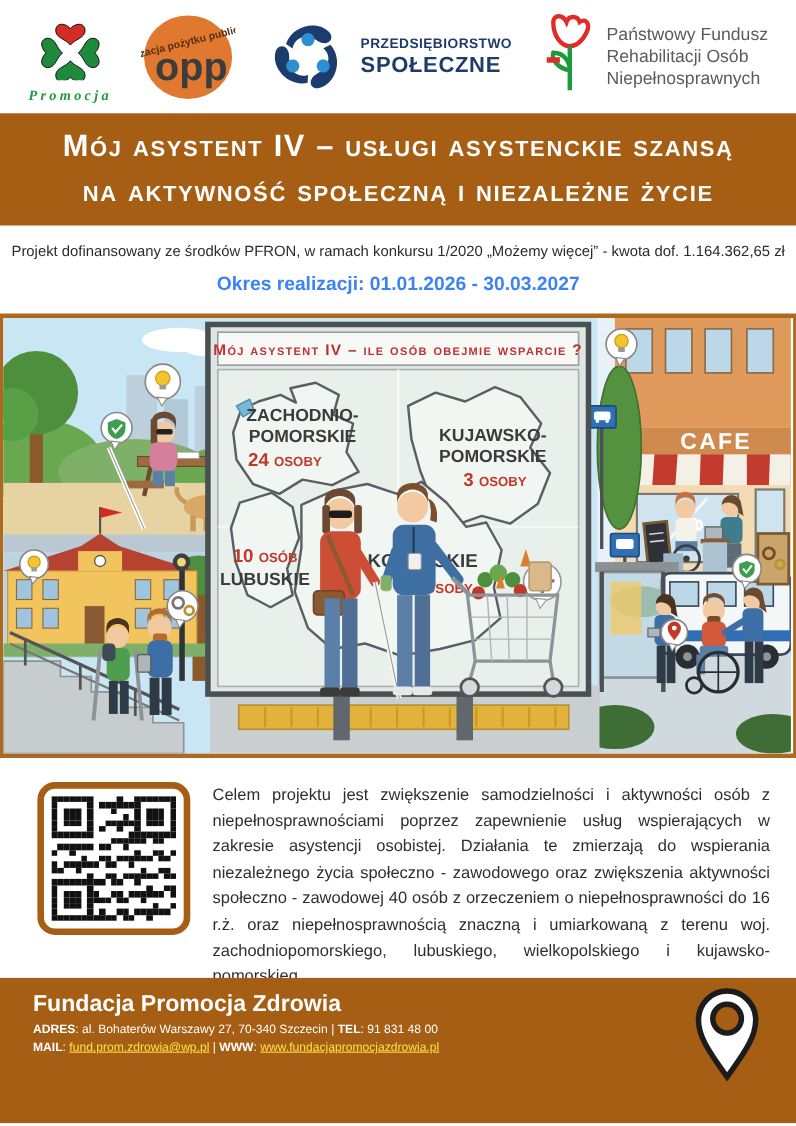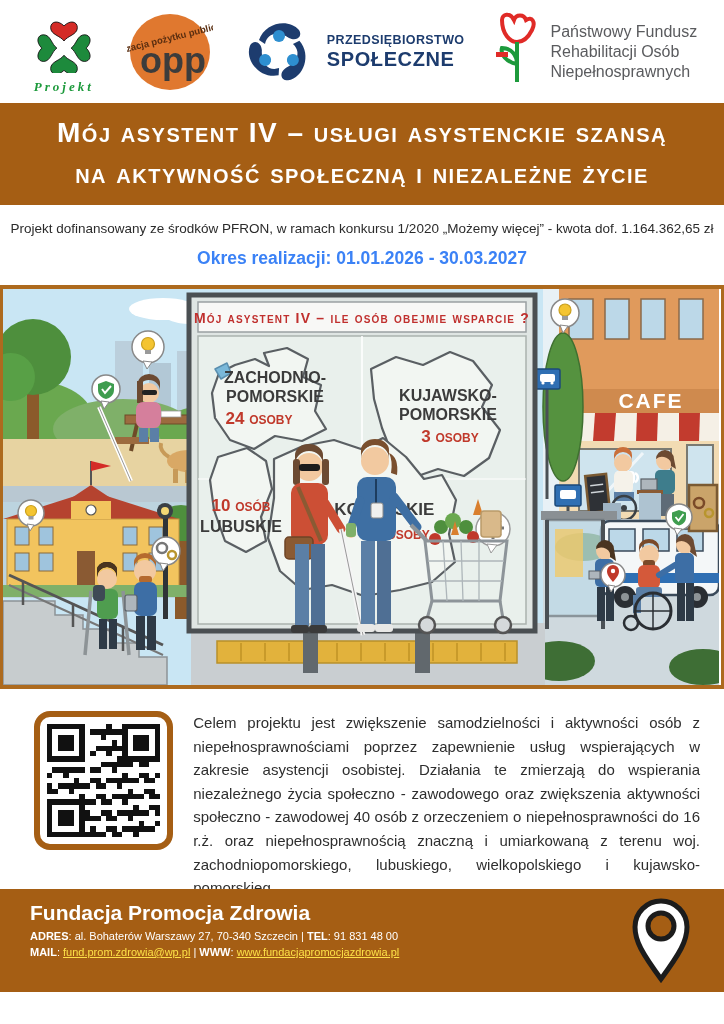--- a/index.html
+++ b/index.html
@@ -31,42 +31,42 @@
   .illustration svg{display:block;}
 
   
   .about-row{display:flex;align-items:flex-start;gap:20px;padding:22px 24px 0 34px;}
   .qr-box{flex:0 0 auto;border:6px solid #a55e14;border-radius:16px;background:#fff;padding:7px;}
   .qr-grid{display:grid;grid-template-columns:repeat(21,5.4px);grid-auto-rows:5.4px;}
   .qr-grid .on{background:#111;}
   .about-text{font-size:15px;line-height:23.6px;color:#2e2e2e;text-align:justify;flex:1;}
 
   
-  .footer{position:absolute;left:0;right:0;top:889px;height:103px;background:#a55e14;color:#fff;
+  .footer{position:absolute;left:0;right:0;top:889px;height:132px;background:#a55e14;color:#fff;
     padding:12px 30px 0 30px;box-sizing:border-box;}
   .footer .org{font-size:21px;font-weight:bold;margin-bottom:5px;}
   .footer .line{font-size:11px;margin-top:4px;}
   .footer b{font-weight:bold;}
   .footer a{color:#fde047;}
   .footer-pin{position:absolute;right:32px;top:8px;}
 </style>
 </head>
 <body>
 
 <div class="logo-row">
   <div class="logo-block fpz-logo">
     <svg width="74" height="64" viewBox="-40 -44 80 72">
       <g stroke="#111" stroke-width="1">
         <path d="M0 0 C -4 -6 -15 -7 -15 -15 C -15 -22 -7 -24 0 -17 C 7 -24 15 -22 15 -15 C 15 -7 4 -6 0 0 Z" fill="#d42b27" transform="translate(0,-8)"></path>
         <path d="M0 0 C -4 -6 -15 -7 -15 -15 C -15 -22 -7 -24 0 -17 C 7 -24 15 -22 15 -15 C 15 -7 4 -6 0 0 Z" fill="#1d8a3c" transform="translate(-8,0) rotate(-90)"></path>
         <path d="M0 0 C -4 -6 -15 -7 -15 -15 C -15 -22 -7 -24 0 -17 C 7 -24 15 -22 15 -15 C 15 -7 4 -6 0 0 Z" fill="#1d8a3c" transform="translate(8,0) rotate(90)"></path>
         <path d="M0 0 C -4 -6 -15 -7 -15 -15 C -15 -22 -7 -24 0 -17 C 7 -24 15 -22 15 -15 C 15 -7 4 -6 0 0 Z" fill="#1d8a3c" transform="translate(0,8) rotate(180)"></path>
       </g>
     </svg>
-    <span class="fpz-text1">Projekt</span>
+    <span class="fpz-text1">Promocja</span>
   </div>
 
   <div class="logo-block">
     <svg width="86" height="82" viewBox="0 0 86 82">
       <ellipse cx="43" cy="41" rx="40" ry="38" fill="#e0782f"></ellipse>
       <text x="46" y="62" font-size="36" font-weight="bold" fill="#3c3c3c" text-anchor="middle" font-family="Liberation Sans, sans-serif">opp</text>
       <text x="44" y="30" font-size="9.5" font-weight="bold" fill="#5a2e10" text-anchor="middle" transform="rotate(-14 44 30)" font-family="Liberation Sans, sans-serif">organizacja pożytku publicznego</text>
     </svg>
   </div>
 

